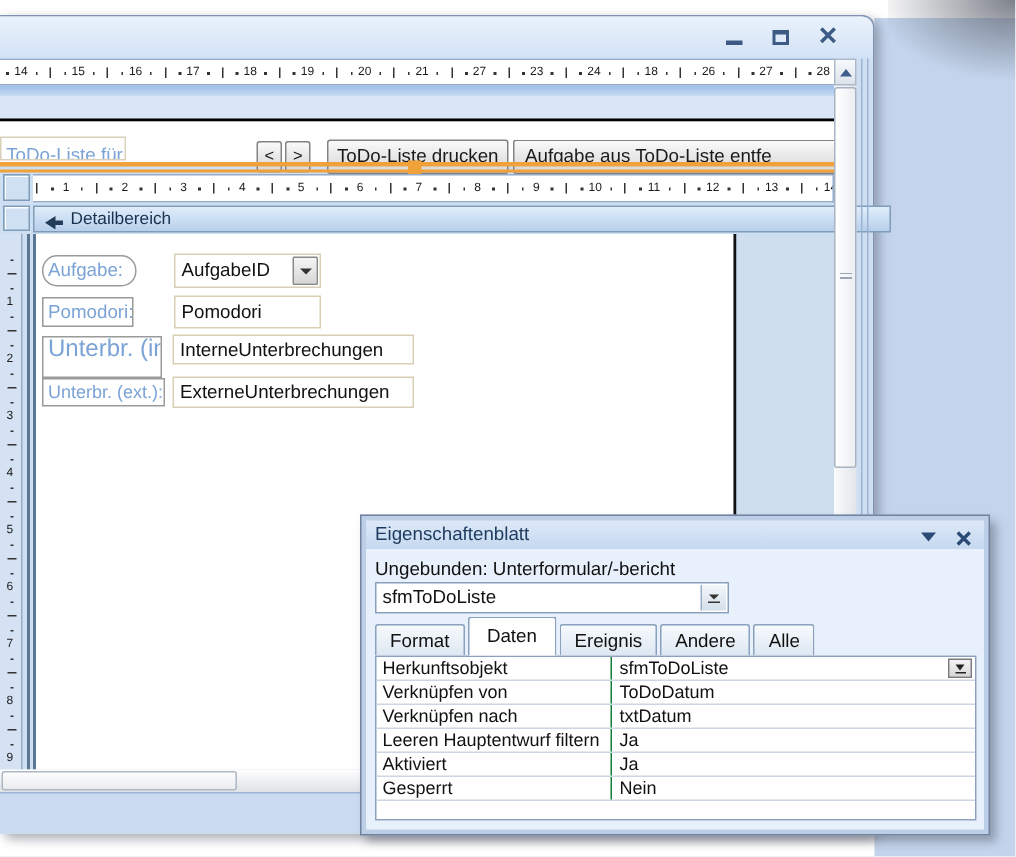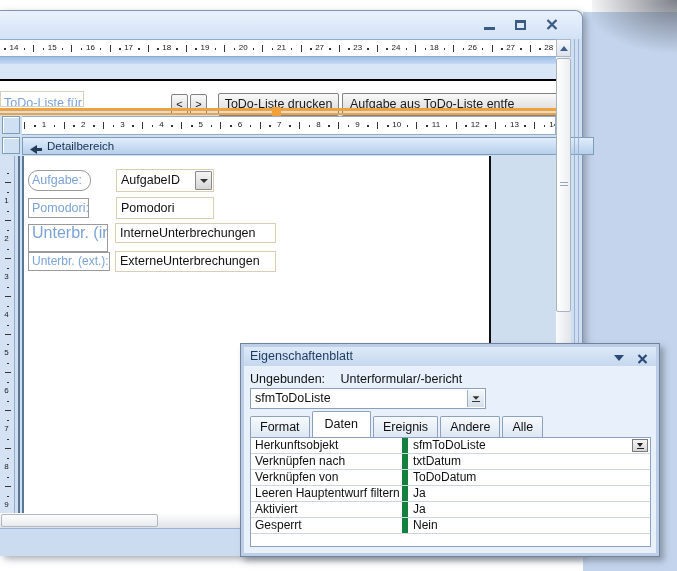--- a/index.html
+++ b/index.html
@@ -98,34 +98,34 @@
   
   .props{position:absolute;left:240px;top:343px;width:420px;height:214px;background:#bdcfe7;
     border:1px solid #70829e;box-shadow:4px 4px 6px rgba(90,95,108,.5);}
   .props-title{position:absolute;left:3px;top:3px;right:3px;height:19px;
     background:linear-gradient(#dde9f8,#c5d8ef);color:#1e3a5f;font-size:12.5px;line-height:19px;padding-left:6px;}
   .pt-down{position:absolute;right:32px;top:8px;width:0;height:0;
     border-left:5px solid transparent;border-right:5px solid transparent;border-top:6px solid #2b4a76;}
   .pt-close{position:absolute;right:8px;top:4px;}
   .props-body{position:absolute;left:3px;top:22px;right:3px;bottom:3px;background:#e8f1fb;}
   .sel-type{position:absolute;left:6px;top:6px;font-size:12.5px;color:#111;}
-  .sel-type .stv{margin-left:12px;}
+  .sel-type .stv{}
   .props-combo{position:absolute;left:6px;top:22px;width:236px;height:21px;background:#fff;
     border:1px solid #88a0bc;font-size:12.5px;line-height:19px;padding-left:4px;color:#111;}
   .dd2{position:absolute;right:1px;top:1px;bottom:1px;width:17px;background:linear-gradient(#f3f7fb,#d4dfe9);
     border-left:1px solid #9ab0c8;display:flex;flex-direction:column;align-items:center;justify-content:center;gap:1px;}
   .dd2 .bar{width:8px;height:1px;background:#333;}
   .tabs{position:absolute;left:6px;top:45px;right:5px;height:26px;}
   .tab{display:inline-block;vertical-align:bottom;height:21px;margin-right:2px;padding:0 9px;
     background:linear-gradient(#f7fafd,#dde7f2);border:1px solid #8ba1bd;border-bottom:none;
     font-size:12.5px;line-height:20px;color:#111;border-radius:2px 2px 0 0;}
   .tab.active{height:26px;background:#fff;position:relative;z-index:2;line-height:24px;padding:0 12px;}
   .pgrid{position:absolute;left:6px;top:71px;right:5px;bottom:6px;background:#fff;border:1px solid #8ba1bd;overflow:hidden;}
   .prow{position:relative;display:flex;height:16px;border-bottom:1px solid #cdd6e2;font-size:12px;line-height:15px;color:#111;}
-  .plabel{width:157px;padding-left:4px;border-right:6px solid #15803d;overflow:hidden;white-space:nowrap;}
+  .plabel{width:157px;padding-left:4px;border-right:1px solid #15803d;overflow:hidden;white-space:nowrap;}
   .pvalue{flex:1;padding-left:5px;overflow:hidden;white-space:nowrap;}
   .prow-dd{position:absolute;right:2px;top:1px;width:16px;height:13px;background:linear-gradient(#f5f5f5,#d6d6d6);
     border:1px solid #7a7a7a;display:flex;flex-direction:column;align-items:center;justify-content:center;gap:1px;}
   .prow-dd .t{width:0;height:0;border-left:3.5px solid transparent;border-right:3.5px solid transparent;border-top:4px solid #222;}
   .prow-dd .bar{width:7px;height:1px;background:#222;}
 </style>
 </head>
 <body>
 
 <div class="stage">
@@ -392,28 +392,28 @@
       <div class="pgrid" id="props-grid">
           <div class="prow">
             <span class="plabel">Herkunftsobjekt</span>
             <span class="pvalue">sfmToDoListe</span>
             <span class="prow-dd">
               <span class="t"></span>
               <span class="bar"></span>
             </span>
           </div>
           <div class="prow">
+            <span class="plabel">Verknüpfen von</span>
+            <span class="pvalue">ToDoDatum</span>
+          </div>
+          <div class="prow">
             <span class="plabel">Verknüpfen nach</span>
             <span class="pvalue">txtDatum</span>
           </div>
           <div class="prow">
-            <span class="plabel">Verknüpfen von</span>
-            <span class="pvalue">ToDoDatum</span>
-          </div>
-          <div class="prow">
             <span class="plabel">Leeren Hauptentwurf filtern</span>
             <span class="pvalue">Ja</span>
           </div>
           <div class="prow">
             <span class="plabel">Aktiviert</span>
             <span class="pvalue">Ja</span>
           </div>
           <div class="prow">
             <span class="plabel">Gesperrt</span>
             <span class="pvalue">Nein</span>

